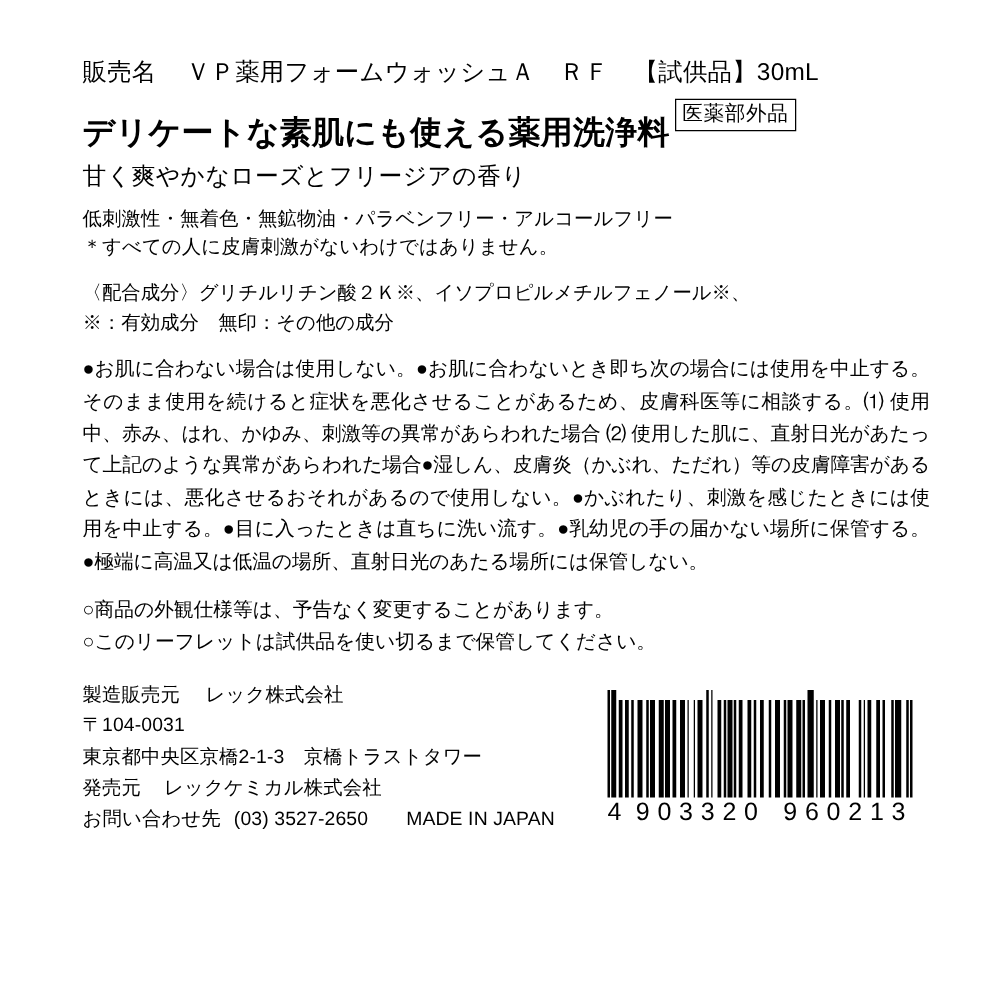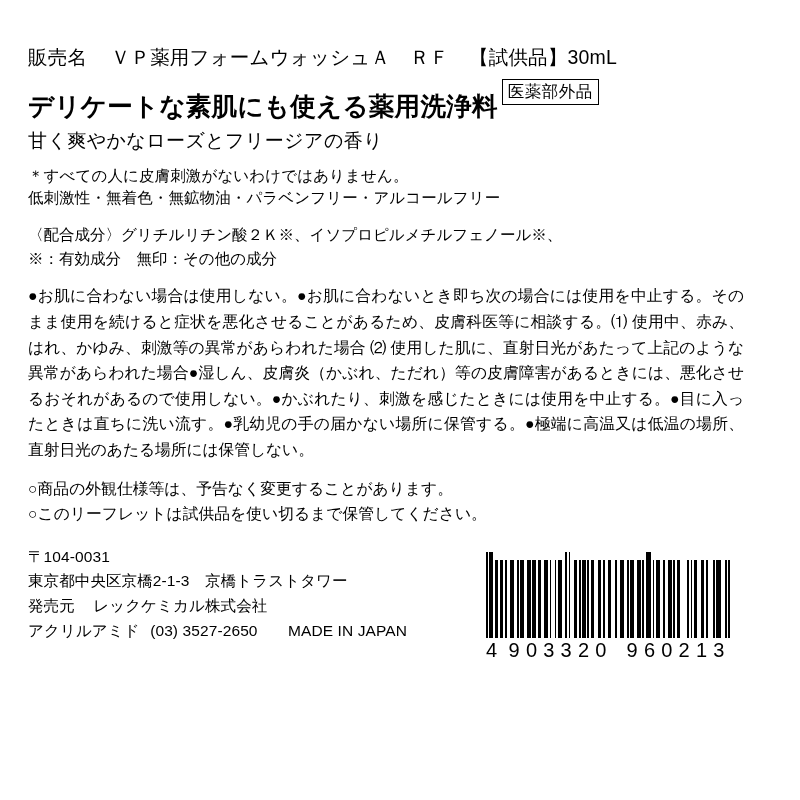--- a/index.html
+++ b/index.html
@@ -12,21 +12,21 @@
     background: #ffffff;
     font-family: "Liberation Sans", sans-serif;
     color: #000000;
     overflow: hidden;
   }
   .page {
     position: relative;
     width: 800px;
     height: 572px;
     box-sizing: border-box;
-    padding: 44px 56px 0 28px;
+    padding: 44px 56px 0 66px;
   }
   .line {
     white-space: nowrap;
   }
   .product-name-row {
     font-size: 19.5px;
     letter-spacing: 0.2px;
     margin-bottom: 8px;
   }
   .headline-row {
@@ -150,43 +150,47 @@
   </div>
 
   <div class="headline-row">
     <div class="headline">デリケートな素肌にも使える薬用洗浄料</div>
     <div class="quasi-drug">医薬部外品</div>
   </div>
 
   <div class="scent line">甘く爽やかなローズとフリージアの香り</div>
 
   <div class="claims">
+    <div class="line">低刺激性・無着色・無鉱物油・パラベンフリー・アルコールフリー</div>
     <div class="line">＊すべての人に皮膚刺激がないわけではありません。</div>
-    <div class="line">低刺激性・無着色・無鉱物油・パラベンフリー・アルコールフリー</div>
   </div>
 
   <div class="ingredients-title line">〈配合成分〉グリチルリチン酸２Ｋ※、イソプロピルメチルフェノール※、</div>
   <div class="actives-note">※：有効成分　無印：その他の成分</div>
 
   <div class="cautions">●お肌に合わない場合は使用しない。●お肌に合わないとき即ち次の場合には使用を中止する。そのまま使用を続けると症状を悪化させることがあるため、皮膚科医等に相談する。⑴ 使用中、赤み、はれ、かゆみ、刺激等の異常があらわれた場合 ⑵ 使用した肌に、直射日光があたって上記のような異常があらわれた場合●湿しん、皮膚炎（かぶれ、ただれ）等の皮膚障害があるときには、悪化させるおそれがあるので使用しない。●かぶれたり、刺激を感じたときには使用を中止する。●目に入ったときは直ちに洗い流す。●乳幼児の手の届かない場所に保管する。●極端に高温又は低温の場所、直射日光のあたる場所には保管しない。</div>
 
   <div class="notes">
     <div class="line">○商品の外観仕様等は、予告なく変更することがあります。</div>
     <div class="line">○このリーフレットは試供品を使い切るまで保管してください。</div>
   </div>
 
   <div class="footer">
+    <div class="line">
+      <span>製造販売元</span>
+      <span style="display:inline-block;width:16px"></span><span>レック株式会社</span>
+    </div>
     <div class="line">〒104-0031</div>
     <div class="line">東京都中央区京橋2-1-3　京橋トラストタワー</div>
     <div class="line">
       <span>発売元</span>
       <span style="display:inline-block;width:14px"></span><span>レックケミカル株式会社</span>
     </div>
     <div class="line">
-      <span>アクリルアミド</span>
+      <span>お問い合わせ先</span>
       <span style="display:inline-block;width:6px"></span><span>(03) 3527-2650</span>
       <span class="madein">MADE IN JAPAN</span>
     </div>
   </div>
 
   <div class="barcode-wrap">
     <div class="barcode" id="barcode-bars">
         <span class="bar" style="width: 1.72px; height: 86px;"></span>
         <span style="width: 1.72px; height: 86px;"></span>
         <span class="bar" style="width: 3.44px; height: 86px;"></span>

